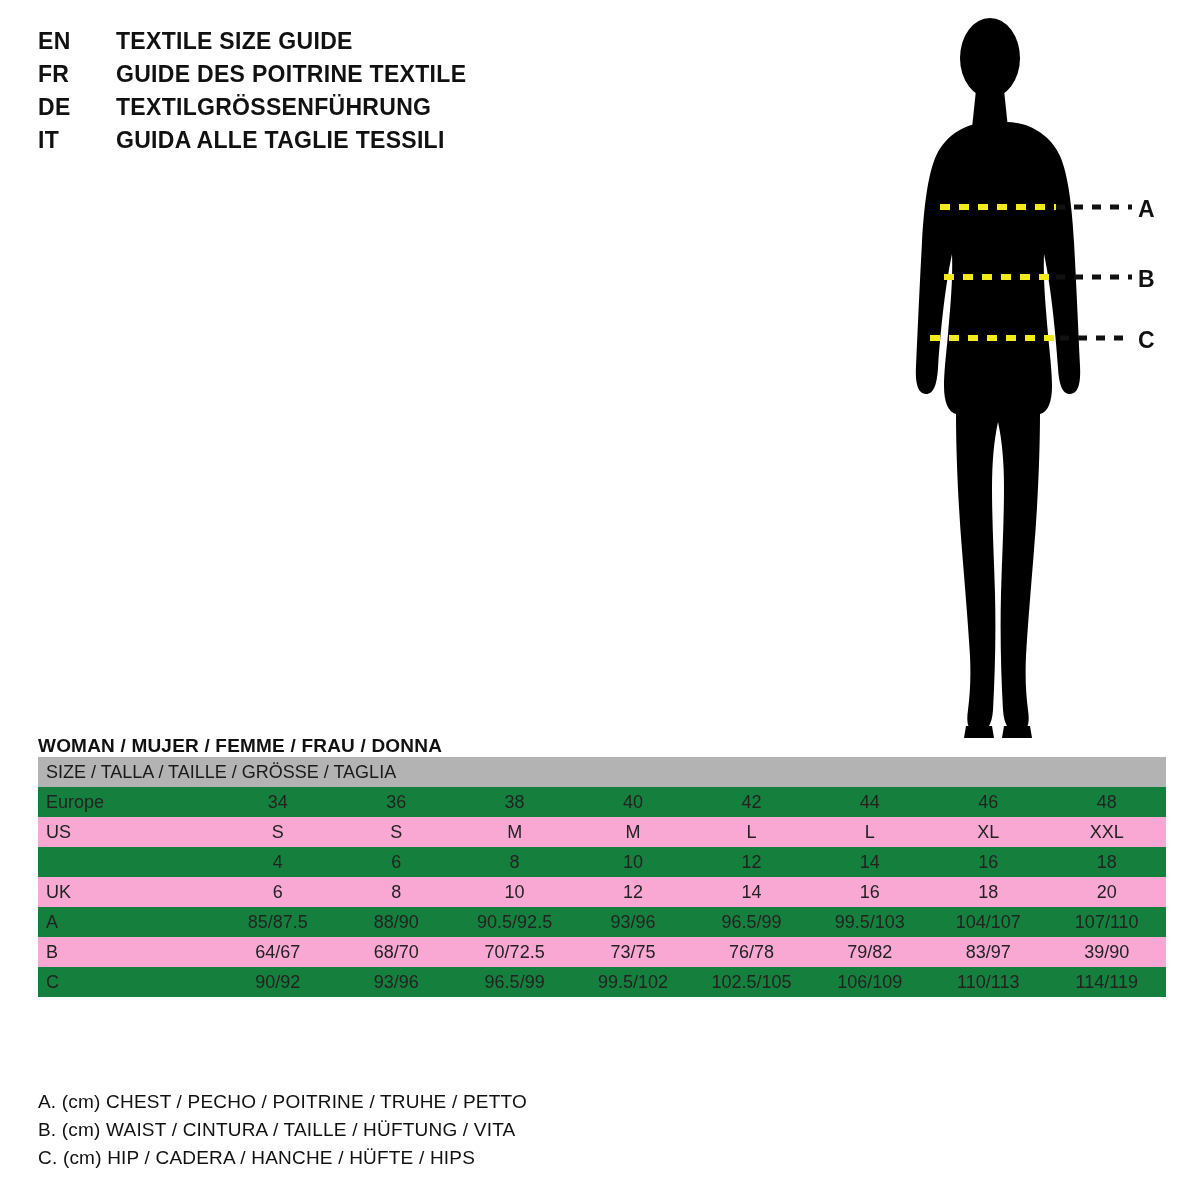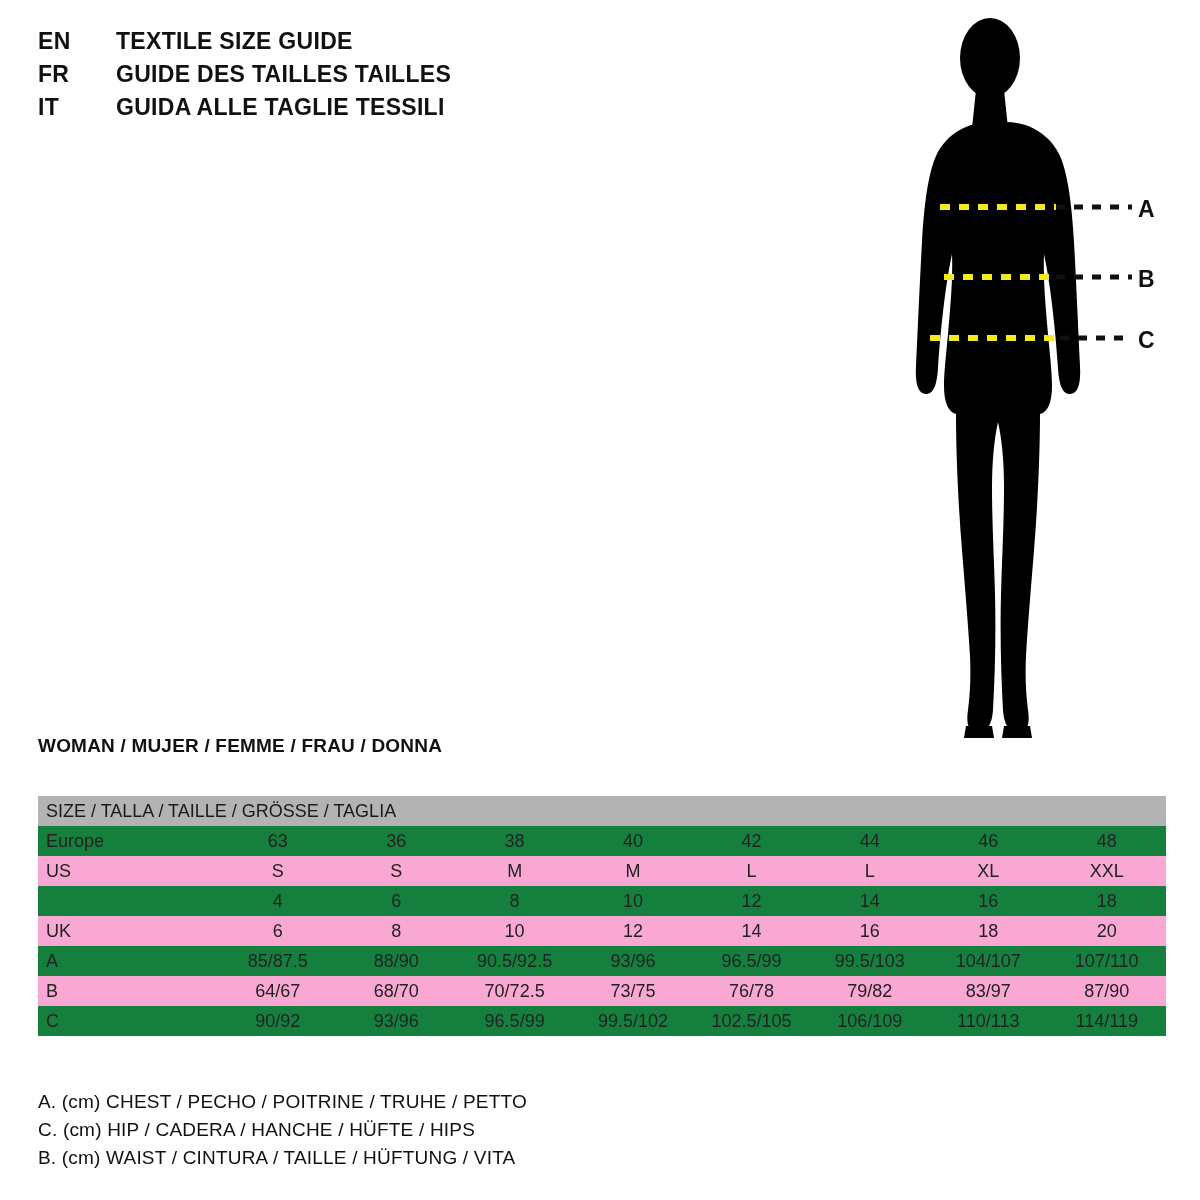--- a/index.html
+++ b/index.html
@@ -73,21 +73,20 @@
     font-size: 19px;
     font-weight: bold;
     letter-spacing: 0.2px;
     color: #111;
   }
   table {
     border-collapse: collapse;
     width: 1128px;
     table-layout: fixed;
     font-size: 18px;
-    margin-top: 39px;
   }
   th, td {
     padding: 0;
     height: 30px;
     line-height: 30px;
     color: #222;
     font-weight: normal;
   }
   tr.header-row {
     background: #b3b3b3;
@@ -130,21 +129,25 @@
 </head>
 <body>
 
 <div id="title-block">
   <div class="title-row">
     <span class="title-lang">EN</span>
     <span class="title-text">TEXTILE SIZE GUIDE</span>
   </div>
   <div class="title-row">
     <span class="title-lang">FR</span>
-    <span class="title-text">GUIDE DES TAILLES TAILLES</span>
+    <span class="title-text">GUIDE DES POITRINE TEXTILE</span>
+  </div>
+  <div class="title-row">
+    <span class="title-lang">DE</span>
+    <span class="title-text">TEXTILGRÖSSENFÜHRUNG</span>
   </div>
   <div class="title-row">
     <span class="title-lang">IT</span>
     <span class="title-text">GUIDA ALLE TAGLIE TESSILI</span>
   </div>
 </div>
 
 <div id="figure-area">
   <svg id="figure-svg" width="330" height="740" viewBox="0 0 330 740">
 
@@ -214,21 +217,21 @@
       <col span="8" style="width:118px">
     </colgroup>
     <thead>
       <tr class="header-row">
         <th colspan="9">SIZE / TALLA / TAILLE / GRÖSSE / TAGLIA</th>
       </tr>
     </thead>
     <tbody>
       <tr class="band-light">
         <td class="rowlabel">Europe</td>
-        <td class="val">63</td>
+        <td class="val">34</td>
         <td class="val">36</td>
         <td class="val">38</td>
         <td class="val">40</td>
         <td class="val">42</td>
         <td class="val">44</td>
         <td class="val">46</td>
         <td class="val">48</td>
       </tr>
       <tr class="band-dark">
         <td class="rowlabel">US</td>
@@ -276,34 +279,34 @@
       </tr>
       <tr class="band-dark">
         <td class="rowlabel">B</td>
         <td class="val">64/67</td>
         <td class="val">68/70</td>
         <td class="val">70/72.5</td>
         <td class="val">73/75</td>
         <td class="val">76/78</td>
         <td class="val">79/82</td>
         <td class="val">83/97</td>
-        <td class="val">87/90</td>
+        <td class="val">39/90</td>
       </tr>
       <tr class="band-light">
         <td class="rowlabel">C</td>
         <td class="val">90/92</td>
         <td class="val">93/96</td>
         <td class="val">96.5/99</td>
         <td class="val">99.5/102</td>
         <td class="val">102.5/105</td>
         <td class="val">106/109</td>
         <td class="val">110/113</td>
         <td class="val">114/119</td>
       </tr>
     </tbody>
   </table>
 </div>
 
 <div id="legend">
   <div class="legend-line">A. (cm) CHEST / PECHO / POITRINE / TRUHE / PETTO</div>
+  <div class="legend-line">B. (cm) WAIST / CINTURA / TAILLE / HÜFTUNG / VITA</div>
   <div class="legend-line">C. (cm) HIP / CADERA / HANCHE / HÜFTE / HIPS</div>
-  <div class="legend-line">B. (cm) WAIST / CINTURA / TAILLE / HÜFTUNG / VITA</div>
 </div>
 
 </body></html>

